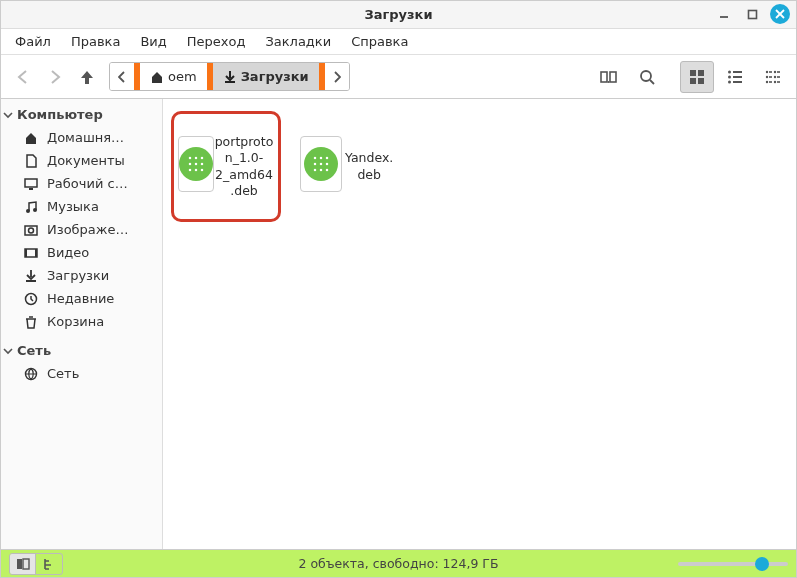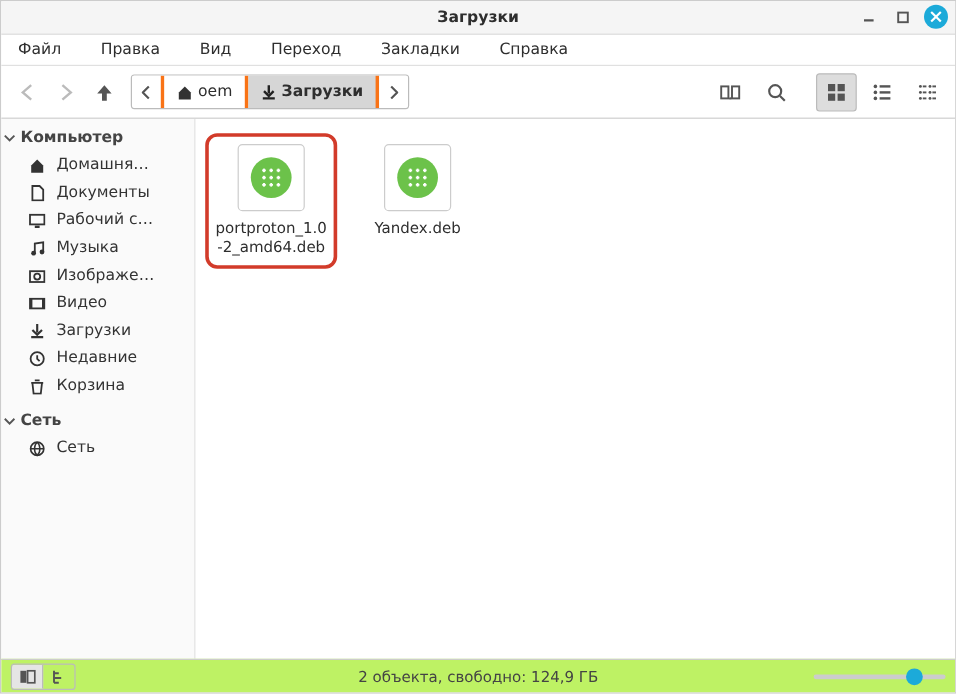--- a/index.html
+++ b/index.html
@@ -49,21 +49,21 @@
     color: #fff;
     display: flex; align-items: center; justify-content: center;
     cursor: pointer;
   }
   
   .menubar {
     height: 26px;
     display: flex;
     align-items: center;
     padding: 0 6px;
-    gap: 17px;
+    gap: 4px;
     background: #fff;
     border-bottom: 1px solid #e0e0e0;
   }
   .menubar .mitem {
     padding: 3px 8px;
     border-radius: 3px;
     cursor: pointer;
   }
   
   .toolbar {
@@ -86,21 +86,21 @@
     display: flex;
     margin-left: 6px;
     border: 1px solid #bbb;
     border-radius: 3px;
     overflow: hidden;
   }
   .pathseg {
     display: flex; align-items: center;
     gap: 4px;
     padding: 6px 10px;
-    border-right: 3px solid #f97316;
+    border-right: 6px solid #f97316;
     cursor: pointer;
     background: #fff;
     font-size: 13px;
   }
   .pathseg:last-child { border-right: none; }
   .pathseg.active { background: #d6d6d6; font-weight: 600; }
   .pathseg.narrow { padding: 6px 8px; }
   .toolbar-right {
     margin-left: auto;
     display: flex;
@@ -149,23 +149,23 @@
     background: #fff;
     padding: 12px 8px;
     display:flex;
     align-content:flex-start;
     flex-wrap:wrap;
     gap: 12px;
   }
   .fileitem {
     width: 110px;
     display:flex;
-    flex-direction:column;
+    flex-direction:row;
     align-items:center;
-    padding: 6px 4px;
+    padding: 20px 4px;
     border: 3px solid transparent;
     border-radius: 10px;
   }
   .fileitem.highlighted { border-color:#d23b2a; }
   .fileicon {
     width: 56px; height: 56px;
     border: 1px solid #ccc;
     border-radius: 4px;
     display:flex; align-items:center; justify-content:center;
     margin-bottom: 6px;

